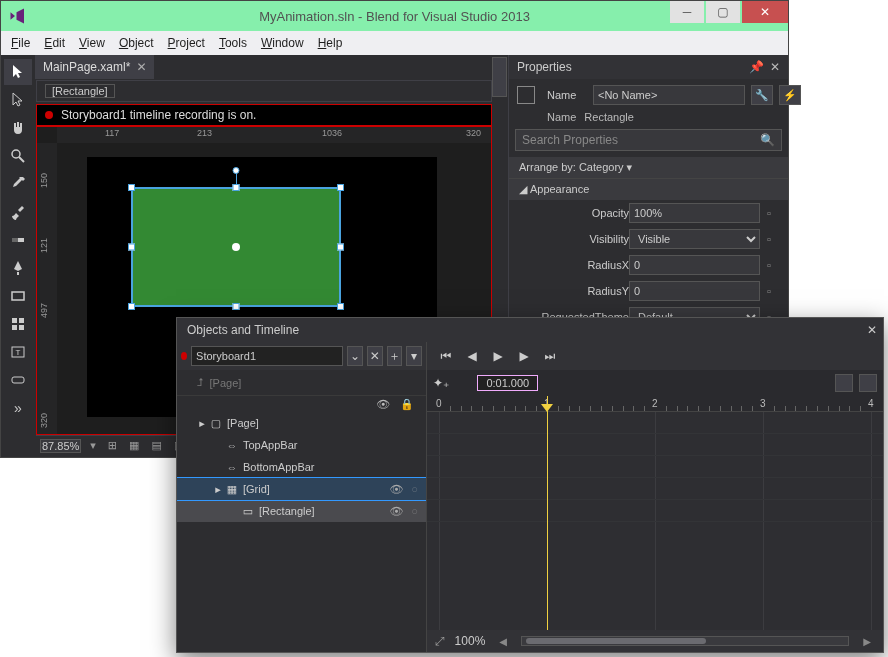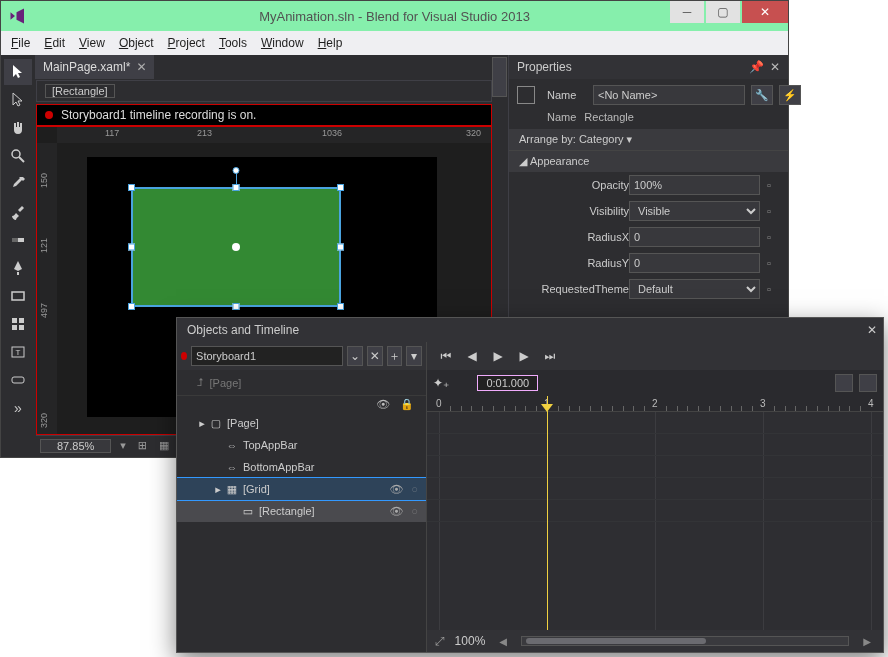--- a/index.html
+++ b/index.html
@@ -53,21 +53,21 @@
 .handle { position:absolute; width:7px; height:7px; background:#fff; border:1px solid #4aa3df; }
 .handle.tl{left:-5px;top:-5px}.handle.tr{right:-5px;top:-5px}.handle.bl{left:-5px;bottom:-5px}.handle.br{right:-5px;bottom:-5px}
 .handle.tc{left:50%;top:-5px;transform:translateX(-50%)}.handle.bc{left:50%;bottom:-5px;transform:translateX(-50%)}
 .handle.lc{left:-5px;top:50%;transform:translateY(-50%)}.handle.rc{right:-5px;top:50%;transform:translateY(-50%)}
 .centerpt{position:absolute;left:50%;top:50%;width:8px;height:8px;background:#fff;border-radius:50%;transform:translate(-50%,-50%)}
 .rotgrab{position:absolute;left:50%;top:-22px;width:7px;height:7px;background:#fff;border:1px solid #4aa3df;border-radius:50%;transform:translateX(-50%)}
 .rotline{position:absolute;left:50%;top:-18px;width:1px;height:14px;background:#4aa3df}
 
 
 .zoomstrip { height:20px; background:#2d2d30; color:#ccc; font-size:11px; display:flex; align-items:center; padding:0 4px; gap:6px; margin:0 16px 2px 1px; border-top:1px solid #3f3f46; }
-.zoomstrip .zoomnum { background:#38383c; border:1px solid #555; padding:0 16px; }
+.zoomstrip .zoomnum { background:#38383c; border:1px solid #555; padding:0 1px; }
 .zoomstrip .glyph { color:#999; font-size:11px; padding:0 3px; }
 
 
 .props { width:280px; background:#2d2d30; border-left:1px solid #3f3f46; display:flex; flex-direction:column; color:#ccc; font-size:12px; }
 .props .phead { height:24px; background:#323236; display:flex; align-items:center; padding:0 8px; justify-content:space-between; }
 .props .phead .rh { display:flex; gap:6px; color:#bbb; }
 .props .namebox { padding:6px 8px; display:grid; grid-template-columns:24px 40px 1fr auto auto; gap:6px; align-items:center; font-size:11px; }
 .props .namebox .sq { width:18px; height:18px; border:1px solid #888; }
 .props .namebox input { background:#38383c; border:1px solid #555; color:#ccc; height:20px; padding:0 4px; font-size:11px; }
 .props .namebox .btn { width:22px;height:20px;background:#3f3f46;border:1px solid #555;color:#ccc;display:flex;align-items:center;justify-content:center;font-size:11px; }
@@ -283,20 +283,24 @@
       <div class="namebox">
         <span class="sq"></span>
         <span>Name</span>
         <input value="&lt;No Name&gt;" style="">
         <span class="btn">🔧</span>
         <span class="btn">⚡</span>
       </div>
       <div class="typerow">
         <span>Name</span>
         <span>Rectangle</span>
+      </div>
+      <div class="search">
+        <span>Search Properties</span>
+        <span>🔍</span>
       </div>
       <div class="arrby"><span>Arrange by: Category</span> ▾</div>
       <div class="cat">◢ <span>Appearance</span></div>
 
       <div class="prow">
         <label>Opacity</label>
         <input value="100%" style="">
         <span class="marker">▫</span>
       </div>
       <div class="prow">

